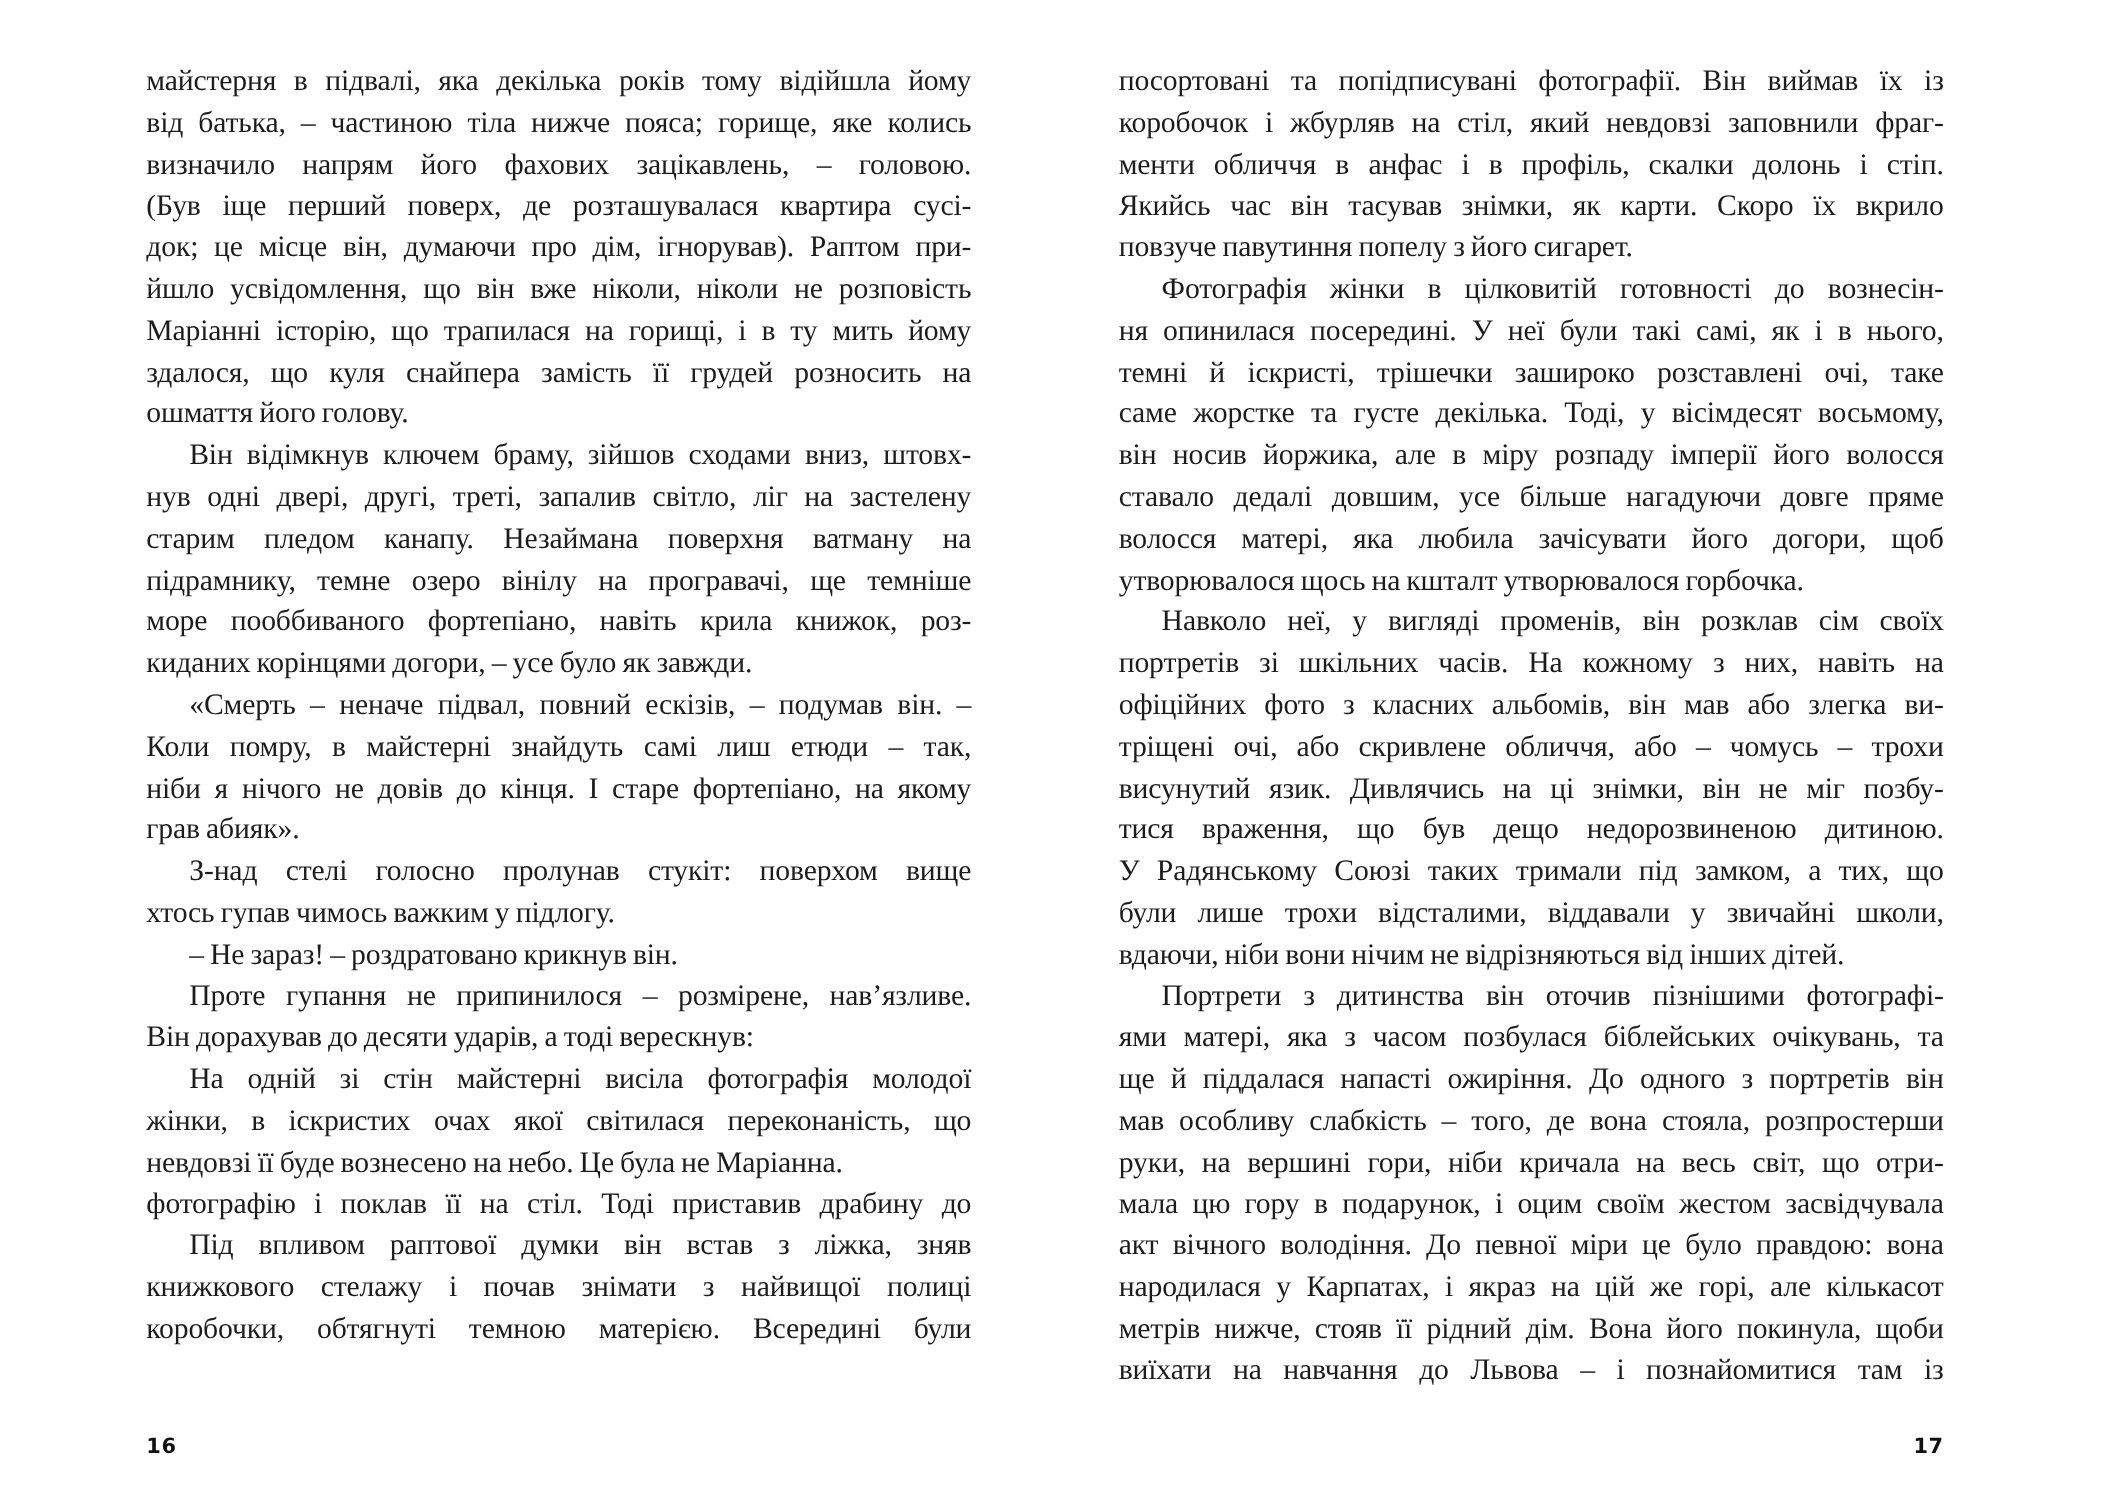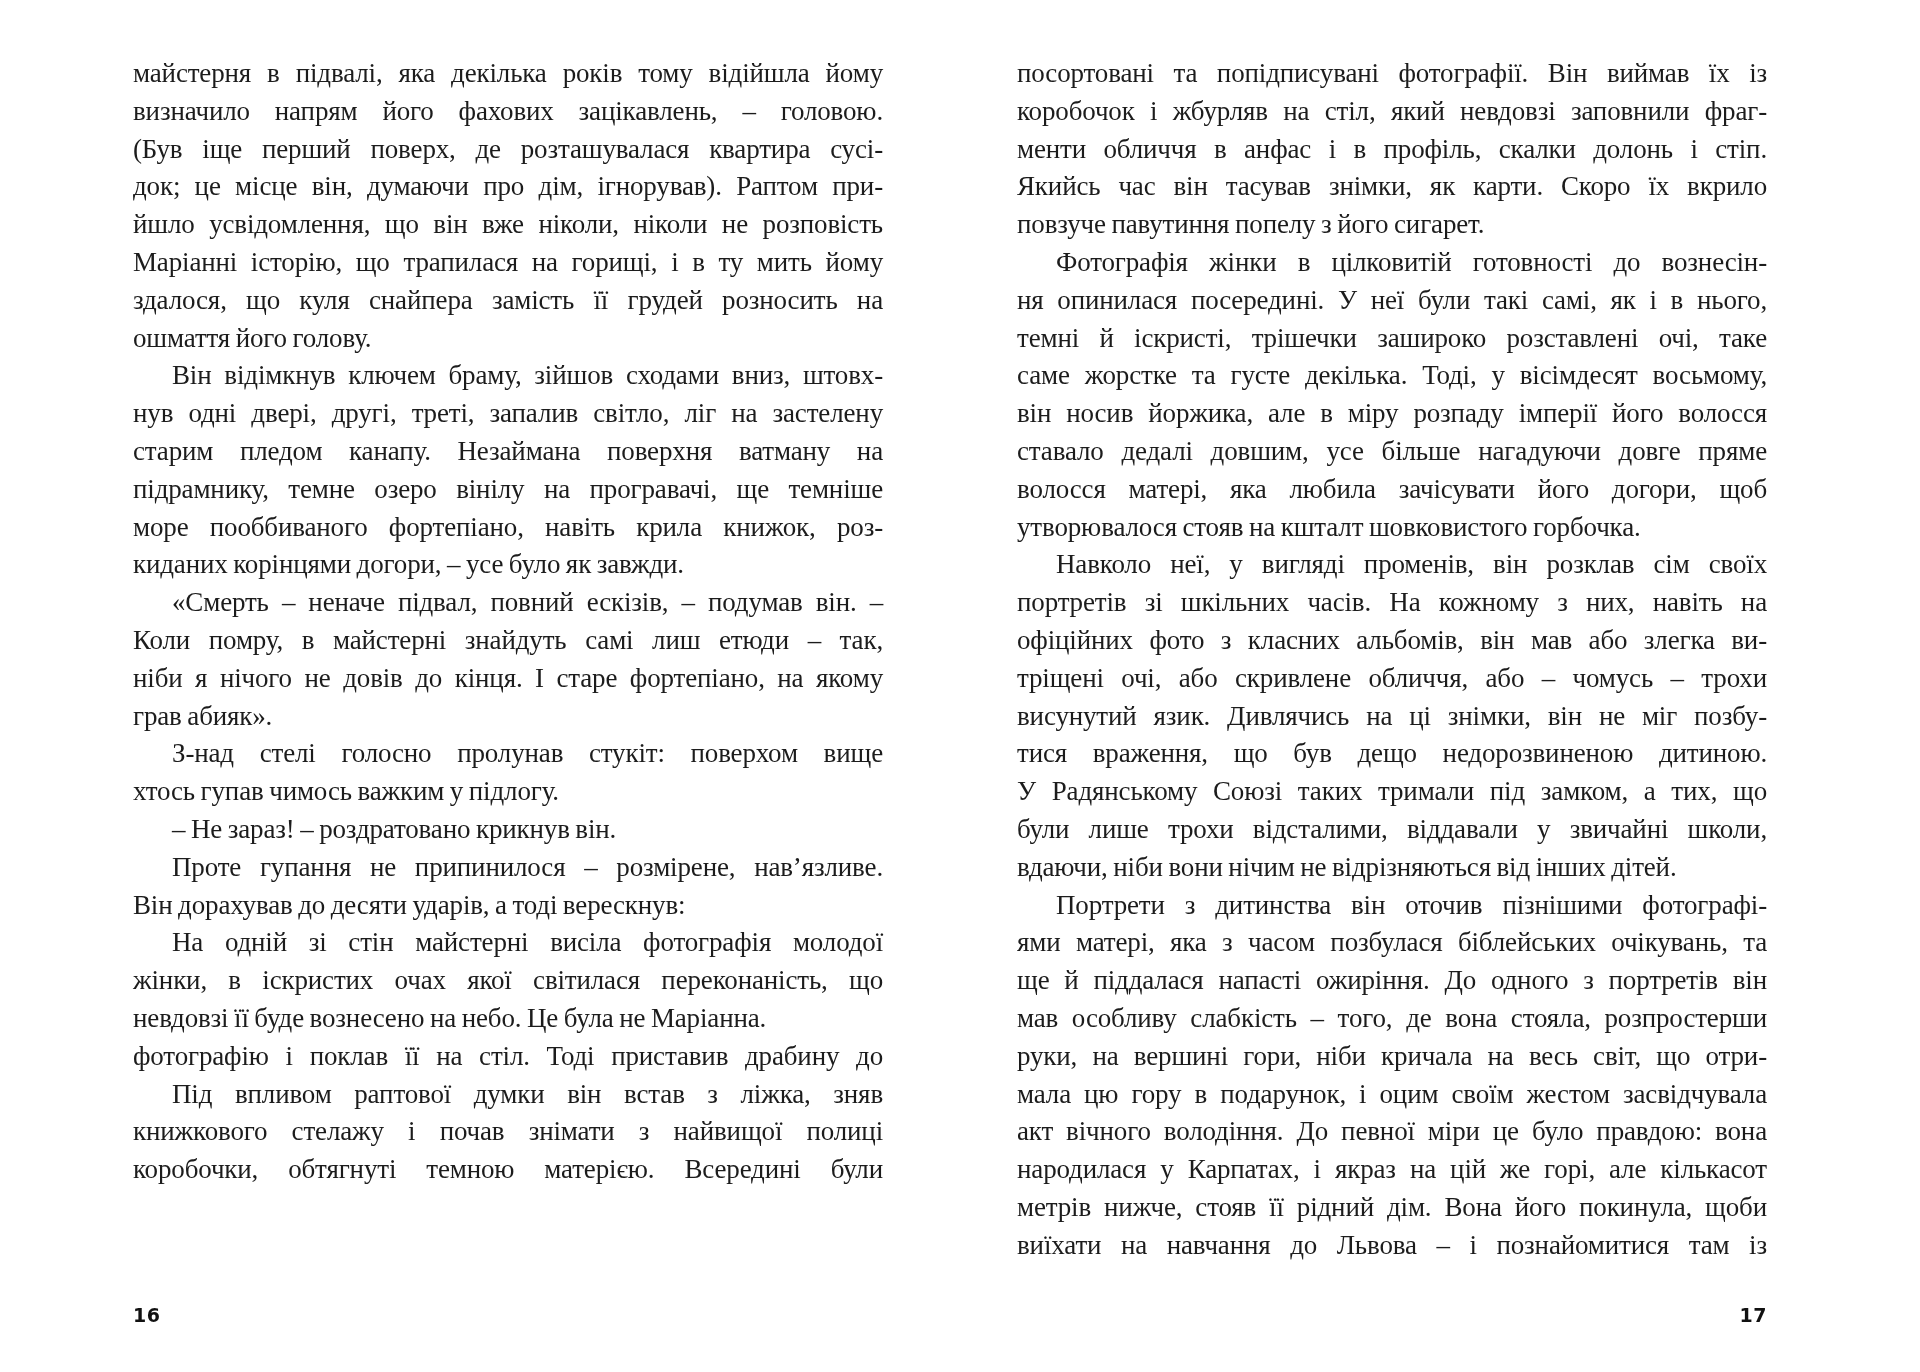--- a/index.html
+++ b/index.html
@@ -61,20 +61,21 @@
     height: 1372px;
     background: transparent;
   }
 </style>
 </head>
 <body>
 
 <div class="page page-left">
   <div class="text-block" id="left-text">
       <span class="line">майстерня в підвалі, яка декілька років тому відійшла йому</span>
+      <span class="line">від батька, – частиною тіла нижче пояса; горище, яке колись</span>
       <span class="line">визначило напрям його фахових зацікавлень, – головою.</span>
       <span class="line">(Був іще перший поверх, де розташувалася квартира сусі-</span>
       <span class="line">док; це місце він, думаючи про дім, ігнорував). Раптом при-</span>
       <span class="line">йшло усвідомлення, що він вже ніколи, ніколи не розповість</span>
       <span class="line">Маріанні історію, що трапилася на горищі, і в ту мить йому</span>
       <span class="line">здалося, що куля снайпера замість її грудей розносить на</span>
       <span class="line last">ошмаття його голову.</span>
       <span class="line indent">Він відімкнув ключем браму, зійшов сходами вниз, штовх-</span>
       <span class="line">нув одні двері, другі, треті, запалив світло, ліг на застелену</span>
       <span class="line">старим пледом канапу. Незаймана поверхня ватману на</span>
@@ -110,21 +111,21 @@
       <span class="line">менти обличчя в анфас і в профіль, скалки долонь і стіп.</span>
       <span class="line">Якийсь час він тасував знімки, як карти. Скоро їх вкрило</span>
       <span class="line last">повзуче павутиння попелу з його сигарет.</span>
       <span class="line indent">Фотографія жінки в цілковитій готовності до вознесін-</span>
       <span class="line">ня опинилася посередині. У неї були такі самі, як і в нього,</span>
       <span class="line">темні й іскристі, трішечки зашироко розставлені очі, таке</span>
       <span class="line">саме жорстке та густе декілька. Тоді, у вісімдесят восьмому,</span>
       <span class="line">він носив йоржика, але в міру розпаду імперії його волосся</span>
       <span class="line">ставало дедалі довшим, усе більше нагадуючи довге пряме</span>
       <span class="line">волосся матері, яка любила зачісувати його догори, щоб</span>
-      <span class="line last">утворювалося стояв на кшталт шовковистого горбочка.</span>
+      <span class="line last">утворювалося щось на кшталт утворювалося горбочка.</span>
       <span class="line indent">Навколо неї, у вигляді променів, він розклав сім своїх</span>
       <span class="line">портретів зі шкільних часів. На кожному з них, навіть на</span>
       <span class="line">офіційних фото з класних альбомів, він мав або злегка ви-</span>
       <span class="line">тріщені очі, або скривлене обличчя, або – чомусь – трохи</span>
       <span class="line">висунутий язик. Дивлячись на ці знімки, він не міг позбу-</span>
       <span class="line">тися враження, що був дещо недорозвиненою дитиною.</span>
       <span class="line">У Радянському Союзі таких тримали під замком, а тих, що</span>
       <span class="line">були лише трохи відсталими, віддавали у звичайні школи,</span>
       <span class="line last">вдаючи, ніби вони нічим не відрізняються від інших дітей.</span>
       <span class="line indent">Портрети з дитинства він оточив пізнішими фотографі-</span>

